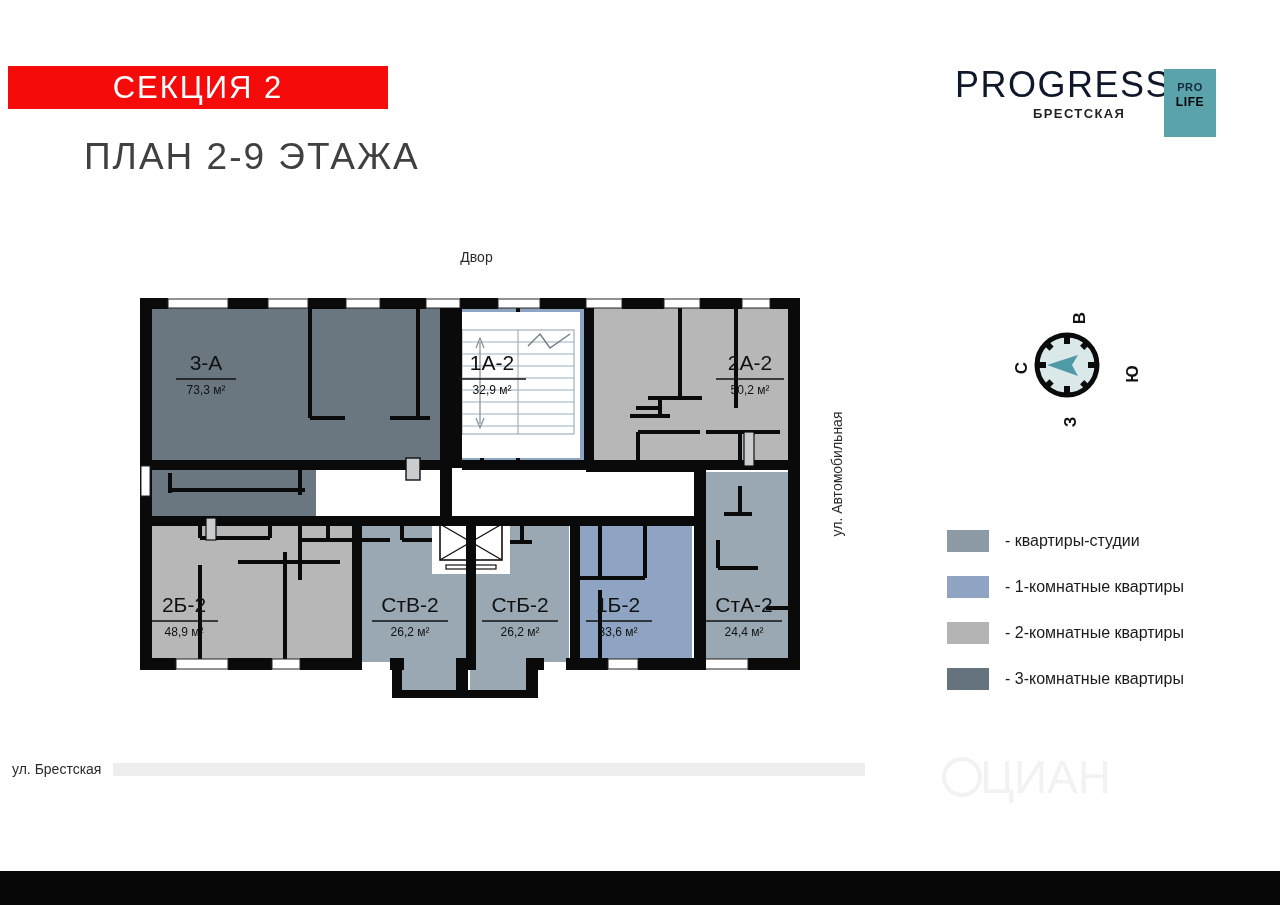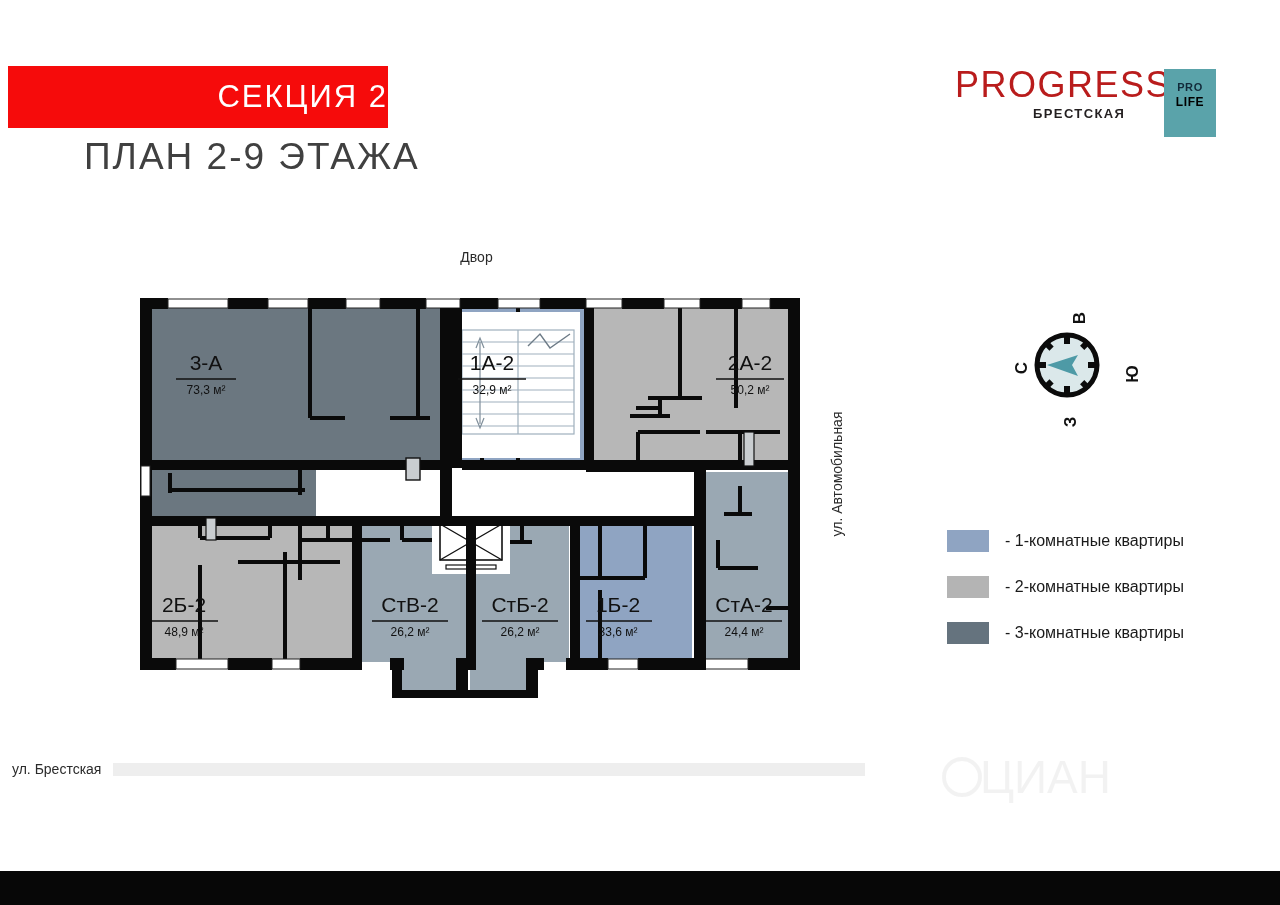--- a/index.html
+++ b/index.html
@@ -4,35 +4,35 @@
 <title>Floor Plan</title>
 <style>
   html,body{margin:0;padding:0;}
   body{
     width:1280px;height:905px;background:#ffffff;
     font-family:"Liberation Sans","DejaVu Sans",sans-serif;
     position:relative;overflow:hidden;
   }
   
   #section-badge{
-    position:absolute;left:8px;top:66px;width:380px;height:62px;
+    position:absolute;left:8px;top:66px;width:380px;height:43px;
     background:#f60b0b;color:#ffffff;
     font-size:31px;letter-spacing:2px;font-weight:400;
-    display:flex;align-items:center;justify-content:flex-end;
+    display:flex;align-items:center;justify-content:center;
   }
   #plan-title{
     position:absolute;left:84px;top:136px;
     font-size:37px;letter-spacing:2px;color:#404040;font-weight:400;
     white-space:nowrap;
   }
   
   #logo{position:absolute;left:955px;top:62px;width:265px;height:66px;}
   #logo-word{
     position:absolute;left:0;top:2px;font-size:36px;letter-spacing:1.5px;
-    color:#b91c1c;font-weight:400;white-space:nowrap;
+    color:#0f172a;font-weight:400;white-space:nowrap;
   }
   #logo-sub{
     position:absolute;left:78px;top:44px;font-size:13px;letter-spacing:1.4px;
     color:#231f20;font-weight:700;white-space:nowrap;
   }
   #logo-box{
     position:absolute;left:209px;top:7px;width:52px;height:68px;
     background:#5aa3aa;
   }
   #logo-box .pro{
@@ -398,20 +398,24 @@
   </g>
   <path d="M15,35 L46,25 L40,35 L46,46 Z" fill="#4e9aa6"></path>
 </svg>
 <div class="compass-letter" id="cl-n">С</div>
 <div class="compass-letter" id="cl-e">В</div>
 <div class="compass-letter" id="cl-s">Ю</div>
 <div class="compass-letter" id="cl-w">З</div>
 
 <div id="legend">
   <div class="legend-row">
+    <div class="legend-swatch" style="background:#8d9ba6"></div>
+    <div class="legend-text">- квартиры-студии</div>
+  </div>
+  <div class="legend-row">
     <div class="legend-swatch" style="background:#8fa4c2"></div>
     <div class="legend-text">- 1-комнатные квартиры</div>
   </div>
   <div class="legend-row">
     <div class="legend-swatch" style="background:#b4b4b4"></div>
     <div class="legend-text">- 2-комнатные квартиры</div>
   </div>
   <div class="legend-row">
     <div class="legend-swatch" style="background:#65737e"></div>
     <div class="legend-text">- 3-комнатные квартиры</div>

